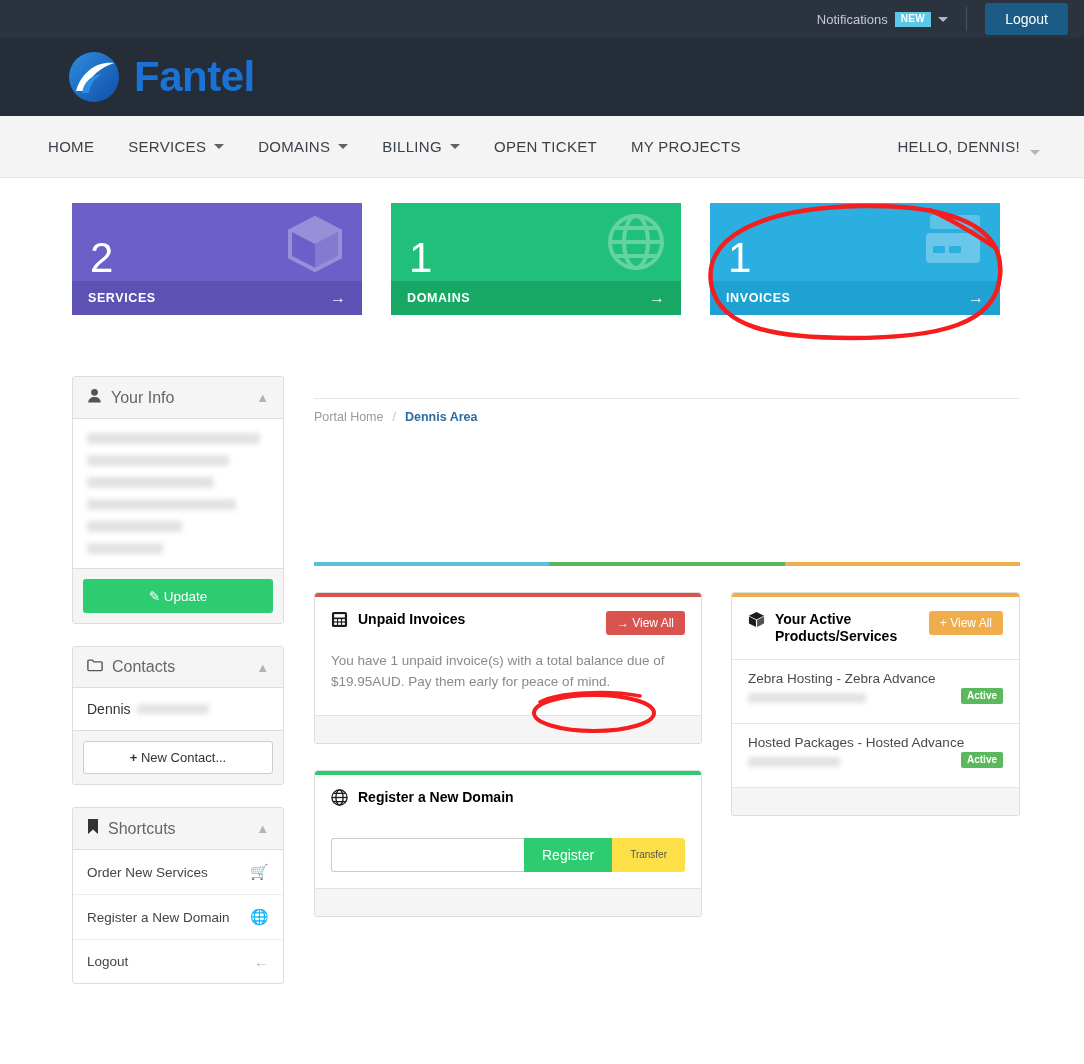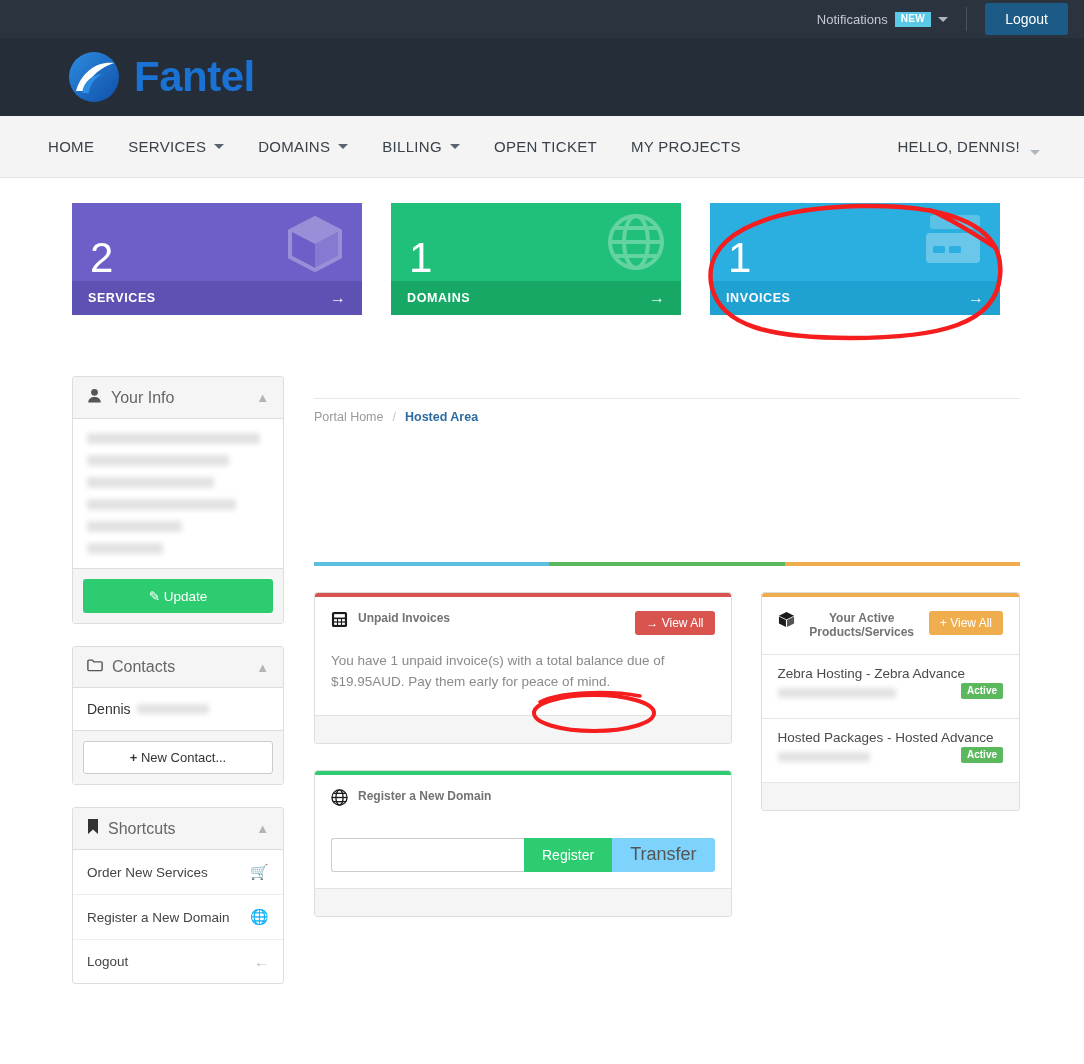--- a/index.html
+++ b/index.html
@@ -117,40 +117,40 @@
   }
   .promo-text { font-size: 16.5px; line-height: 1.35; }
   .promo-link { color: #ffd84d; font-size: 16.5px; display: inline-block; margin-top: 5px; cursor: pointer; }
 
   
   .cards { display: flex; gap: 29px; margin-top: 26px; align-items: flex-start; }
   .col { flex: 1; }
   .card { border: 1px solid #dddddd; border-radius: 3px; background: #fff; }
   .card-accent { height: 4px; border-radius: 3px 3px 0 0; }
   .card-head { padding: 14px 16px; display: flex; align-items: flex-start; gap: 10px; }
-  .card-title { font-size: 12px; font-weight: bold; color: #737373; line-height: 1.2; text-align: center; }
+  .card-title { font-size: 14px; font-weight: bold; color: #000000; line-height: 1.2; }
   .pill {
     margin-left: auto; color: #fff; font-size: 12px; padding: 5px 11px;
     border-radius: 3px; white-space: nowrap; cursor: pointer; flex: none;
   }
   .pill-red { background: #d9534f; }
   .pill-orange { background: #f0ad4e; }
   .card-body { padding: 2px 16px 22px; font-size: 13.5px; color: #8a8a8a; line-height: 1.55; }
   .card-foot { background: #f5f5f5; border-top: 1px solid #e3e3e3; height: 28px; border-radius: 0 0 3px 3px; }
   .prod-row { padding: 11px 16px 9px; border-top: 1px solid #e6e6e6; position: relative; }
   .prod-name { font-size: 13.5px; color: #4a4a4a; }
   .prod-dom { width: 118px; height: 10px; margin-top: 7px; }
   .tag-active {
     position: absolute; right: 16px; top: 28px; background: #5cb85c; color: #fff;
     font-size: 10px; font-weight: bold; padding: 2px 6px 3px; border-radius: 2px;
   }
   .dom-form { display: flex; padding: 14px 16px 16px; }
   .dom-input { flex: 1; height: 34px; border: 1px solid #cccccc; border-right: none; border-radius: 3px 0 0 3px; padding: 0 8px; font-size: 13px; }
   .btn-register { background: #2ecc71; color: #fff; border: none; padding: 0 18px; height: 34px; font-size: 14px; cursor: pointer; }
-  .btn-transfer { background: #7dd3fc; color: #555; border: none; padding: 0 18px; height: 34px; font-size: 18px; border-radius: 0 3px 3px 0; cursor: pointer; }
+  .btn-transfer { background: #fde047; color: #555; border: none; padding: 0 18px; height: 34px; font-size: 10px; border-radius: 0 3px 3px 0; cursor: pointer; }
 
   
   .annot { position: absolute; pointer-events: none; }
 </style>
 </head>
 <body>
 
 <div class="topbar">
   <div class="notif-wrap">
     <span class="notif-label">Notifications</span>
@@ -342,21 +342,21 @@
       </div>
     </div>
   </div>
 
   <div class="content">
 
     <div class="crumb-rule"></div>
     <div class="crumbs">
       <span class="crumb-muted">Portal Home</span>
       <span class="crumb-sep">/</span>
-      <span class="crumb-active">Hosted Area</span>
+      <span class="crumb-active">Dennis Area</span>
     </div>
 
     <div class="tri">
       <i style="background:#5bc0de"></i>
       <i style="background:#5cb85c"></i>
       <i style="background:#f0ad4e"></i>
     </div>
 
     <div class="cards">
 

